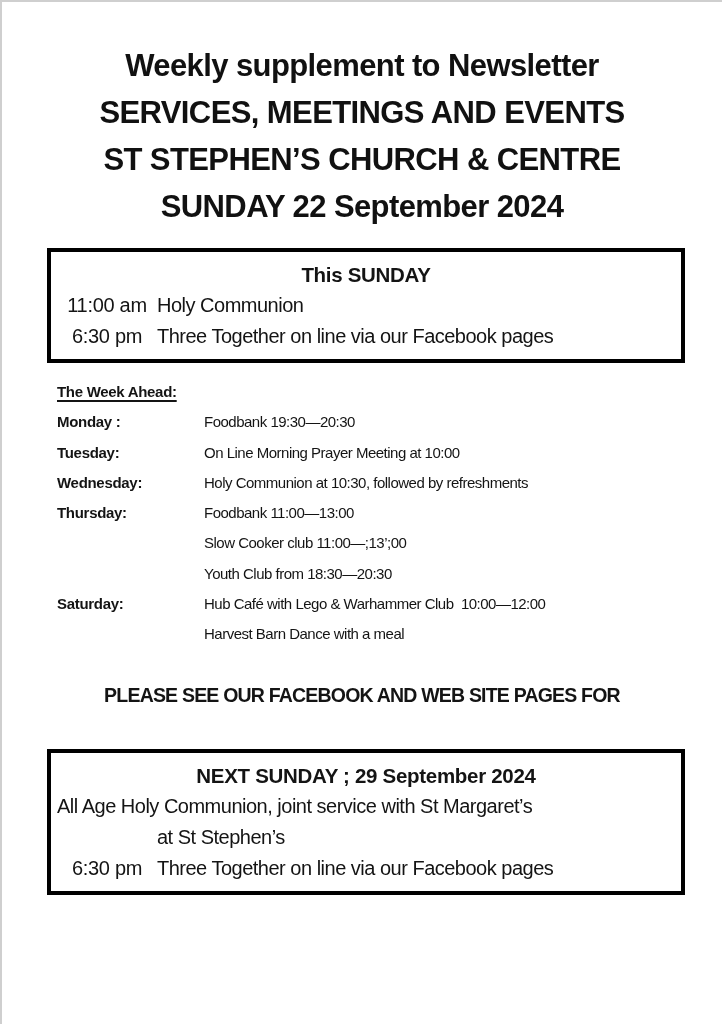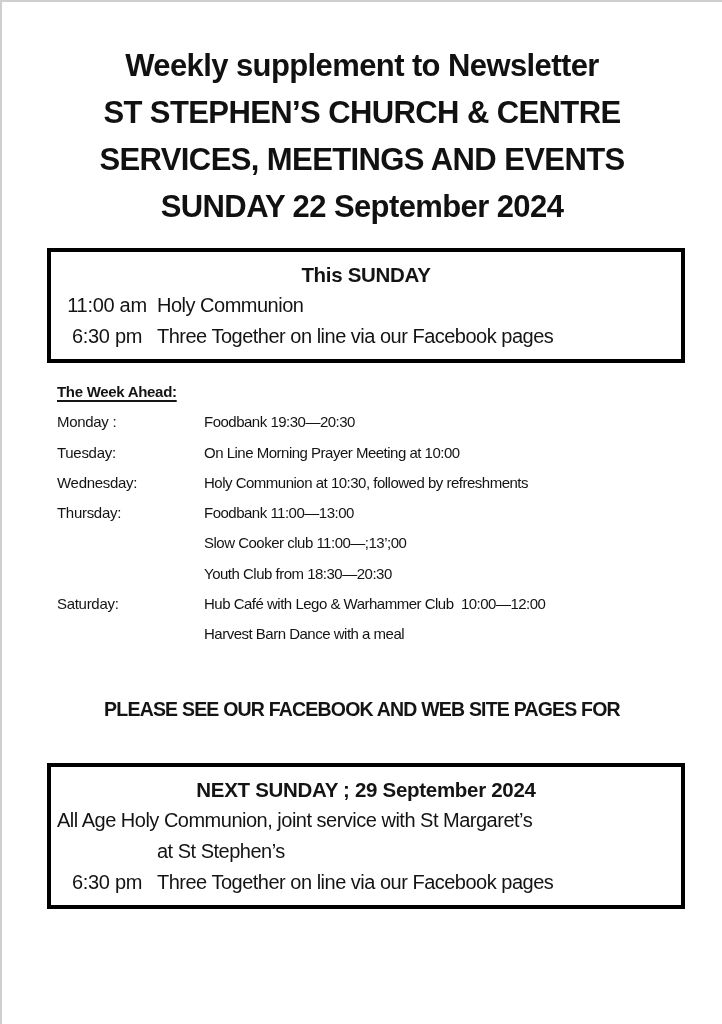--- a/index.html
+++ b/index.html
@@ -45,42 +45,42 @@
   .week-heading {
     font-weight:bold;
     line-height:30.3px;
     letter-spacing:-0.3px;
     text-decoration:underline;
     text-decoration-thickness:2px;
     text-underline-offset:3px;
     display:inline-block;
   }
   .week-row { display:flex; line-height:30.3px; }
-  .week-row .day { flex:0 0 147px; font-weight:normal; letter-spacing:-0.3px; white-space:pre; }
+  .week-row .day { flex:0 0 147px; font-weight:bold; letter-spacing:-0.3px; white-space:pre; }
   .week-row .desc { letter-spacing:-0.5px; white-space:pre; }
   .notice {
-    margin-top:44px;
+    margin-top:30px;
     padding:0 24px;
     text-align:center;
     font-weight:bold;
     font-size:19.5px;
     line-height:30.5px;
     letter-spacing:-0.8px;
   }
   .notice-line { white-space:pre; }
 </style>
 </head>
 <body>
 
 <div class="page">
 
   <div class="title-block">
     <div class="title-line">Weekly supplement to Newsletter</div>
+    <div class="title-line">SERVICES, MEETINGS AND EVENTS</div>
     <div class="title-line">ST STEPHEN’S CHURCH &amp; CENTRE</div>
-    <div class="title-line">SERVICES, MEETINGS AND EVENTS</div>
     <div class="title-line">SUNDAY 22 September 2024</div>
   </div>
 
   <div class="event-box">
     <div class="box-header">This SUNDAY</div>
     <div class="box-row">
       <span class="time">11:00 am</span>
       <span class="desc">Holy Communion</span>
     </div>
     <div class="box-row">

